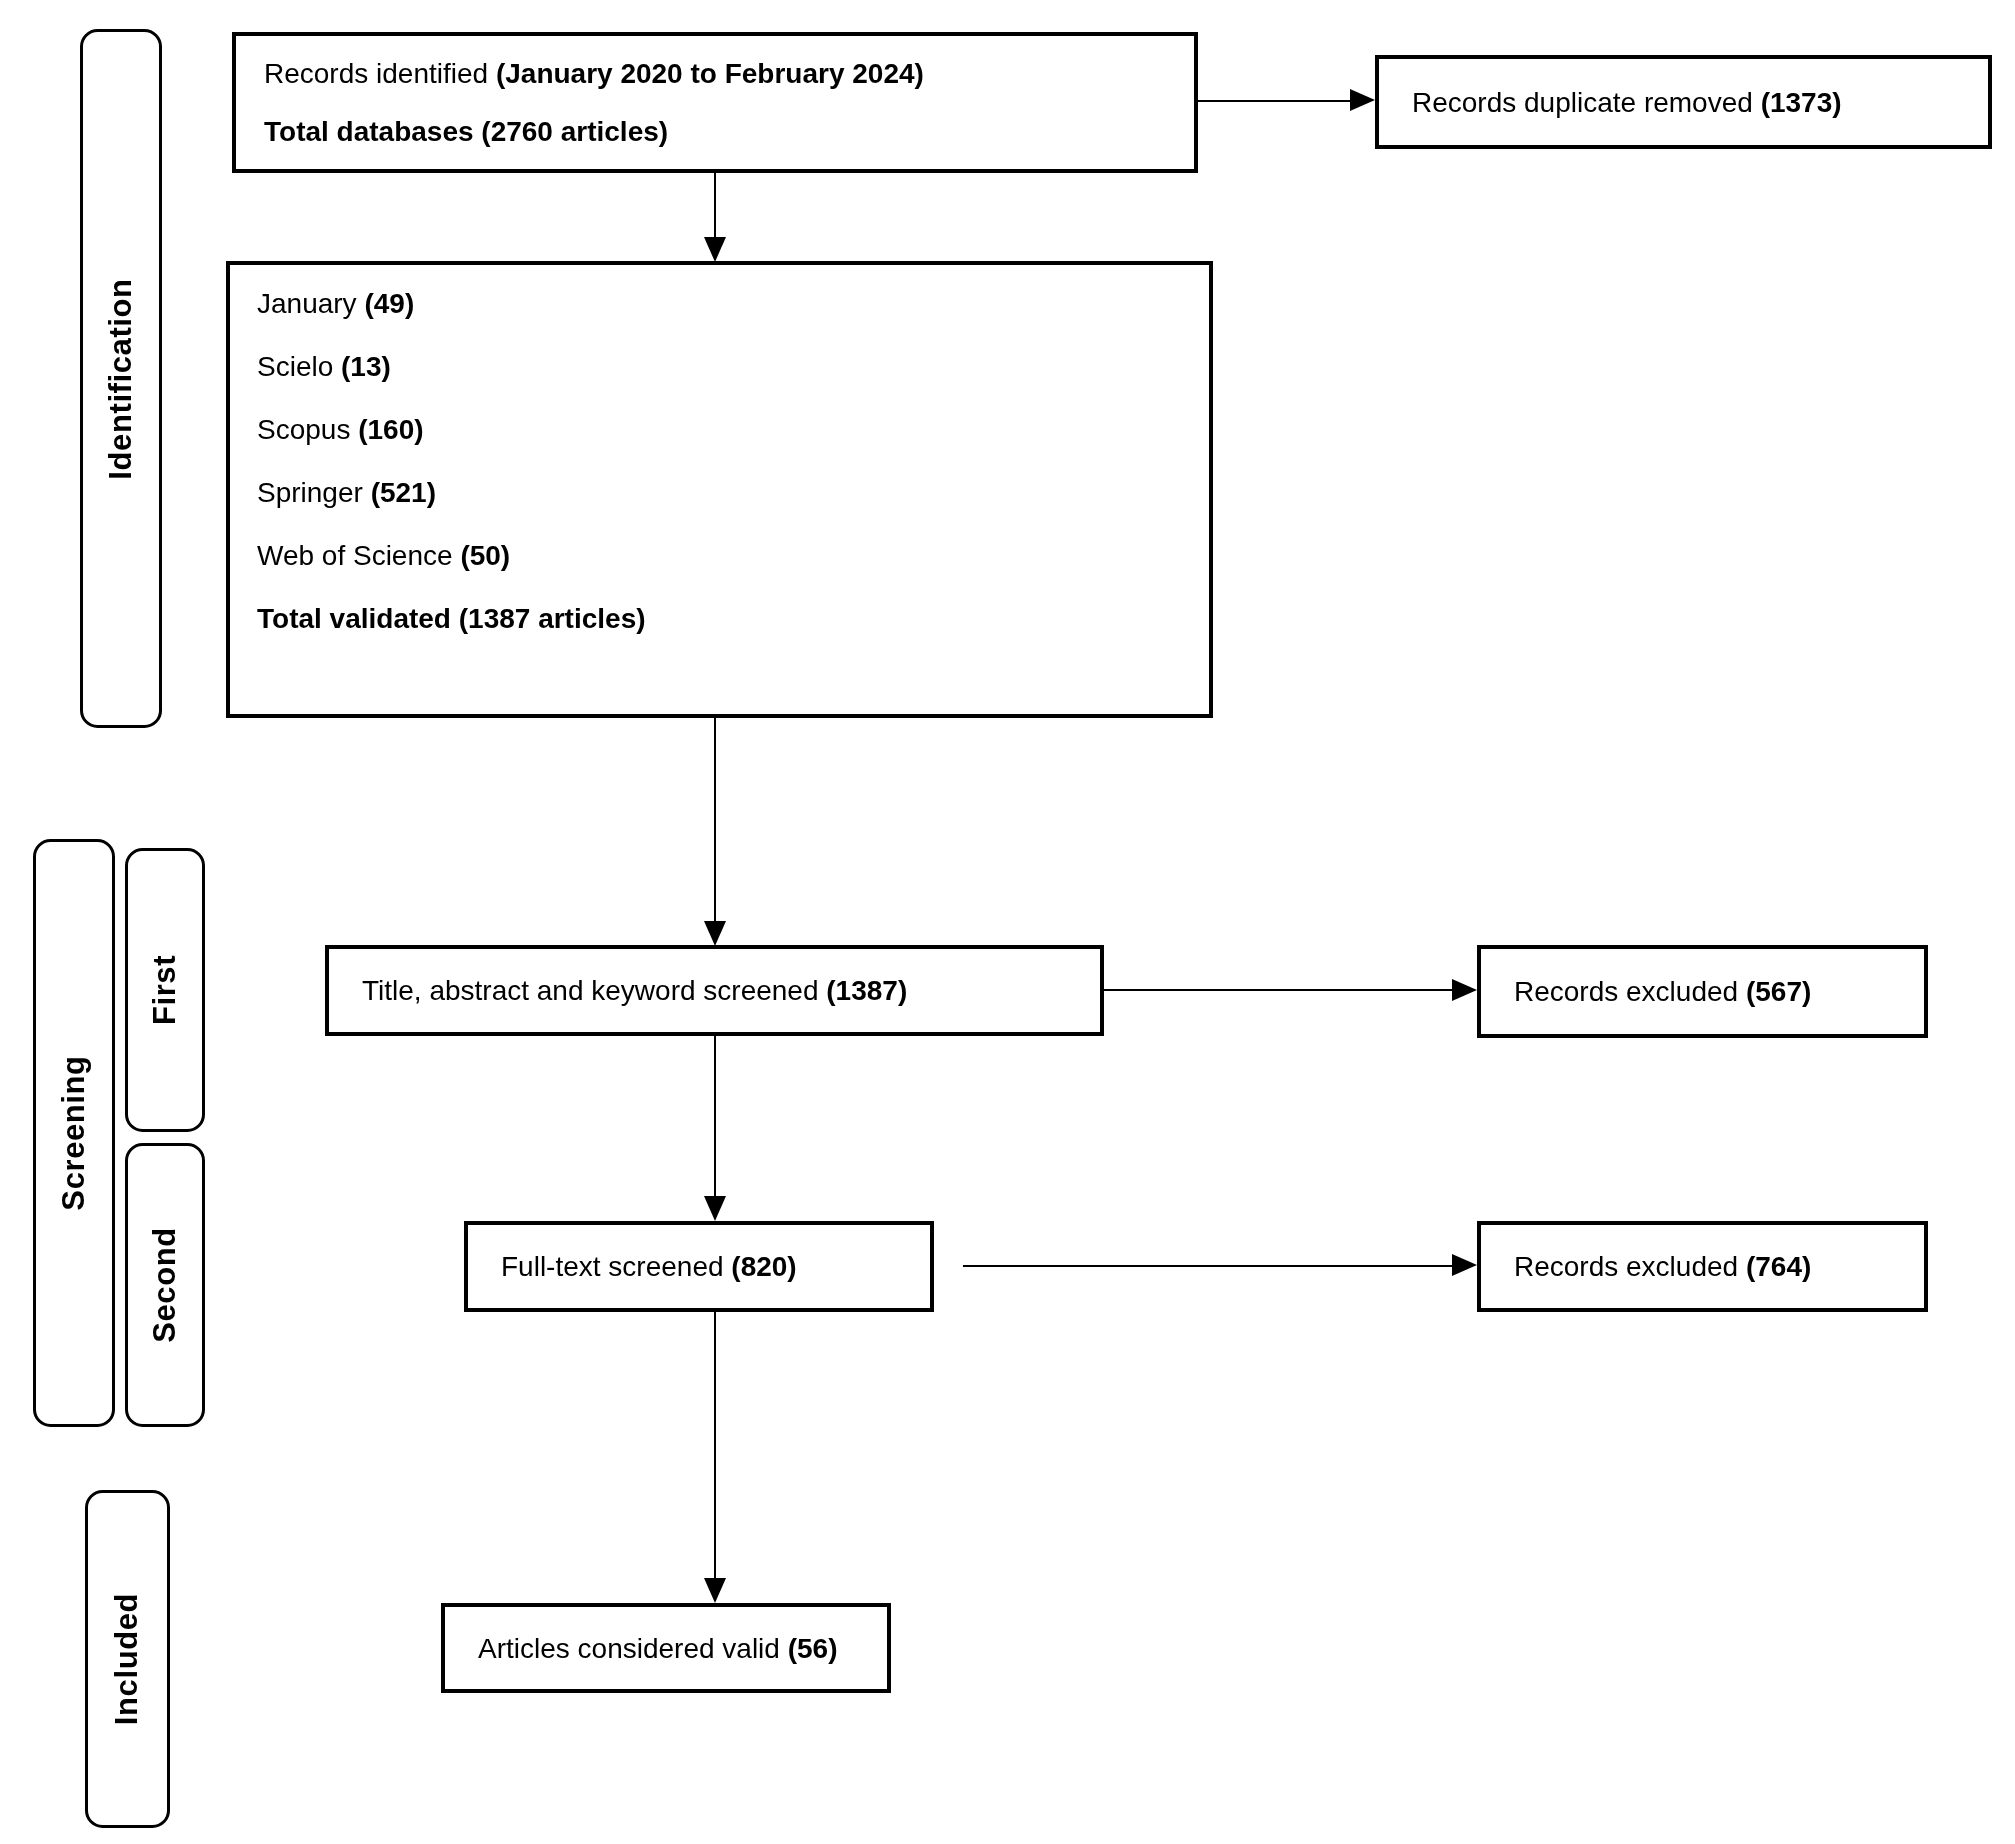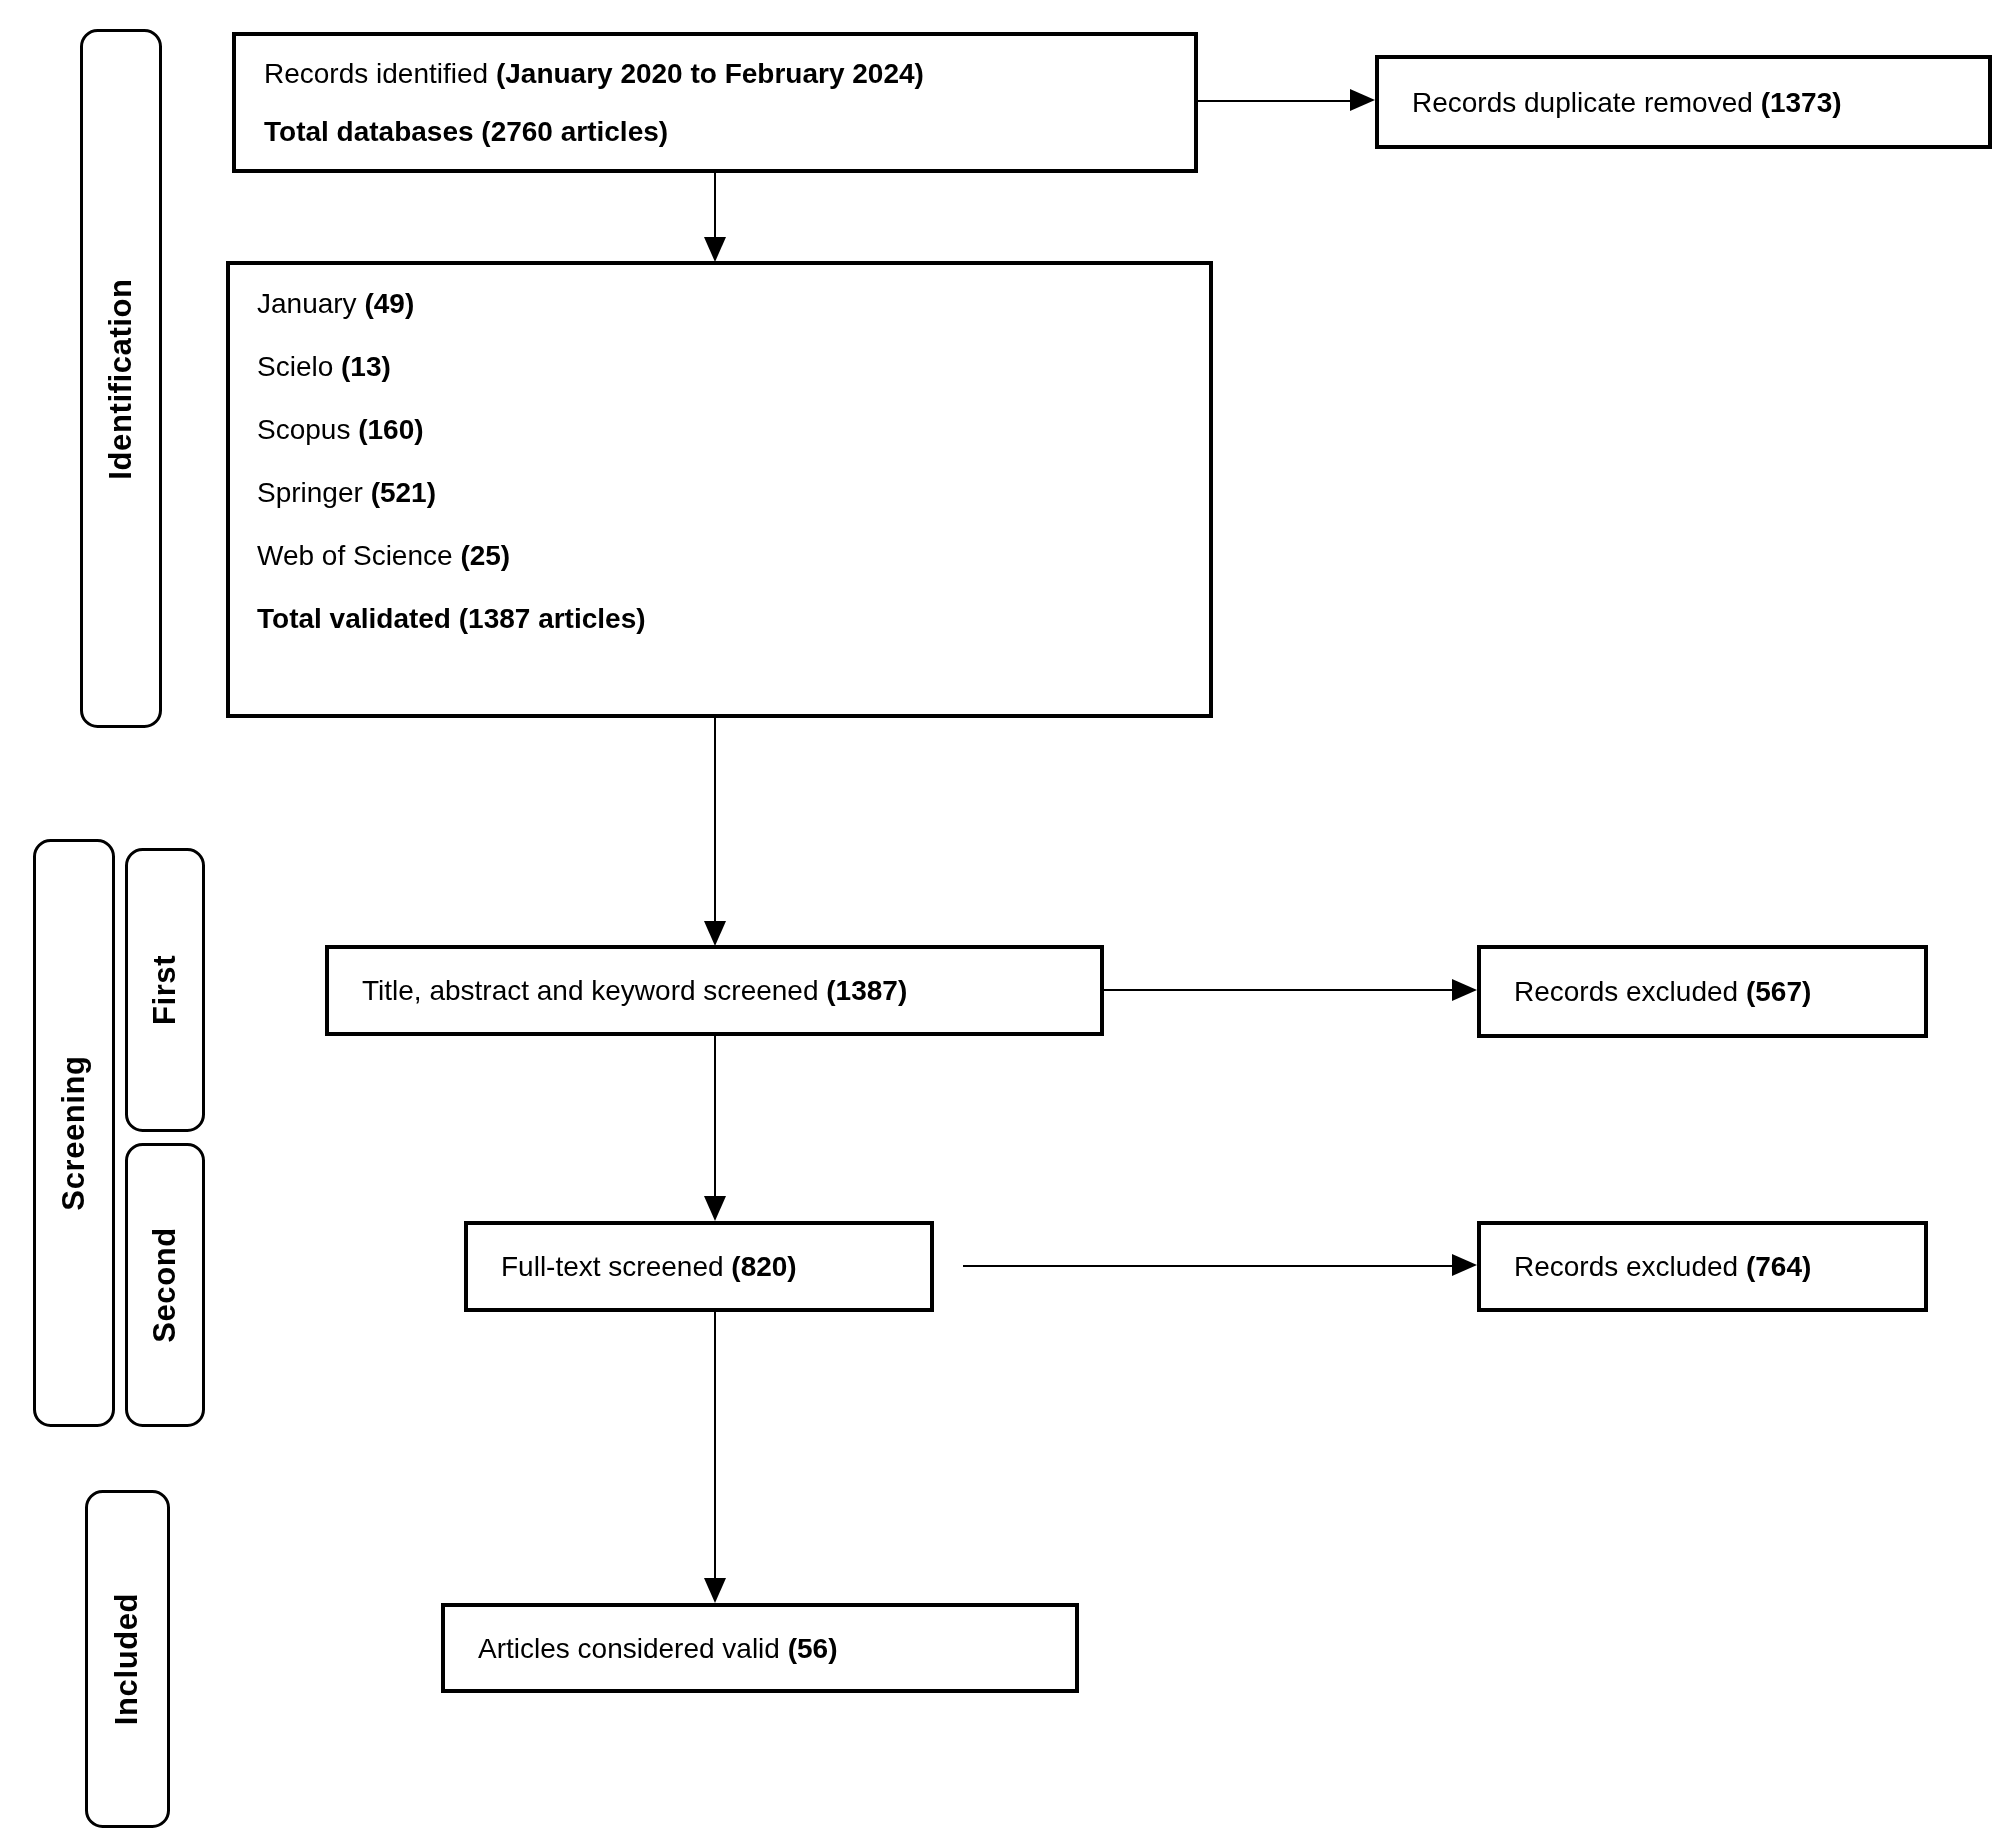--- a/index.html
+++ b/index.html
@@ -123,21 +123,21 @@
     <div class="db-row">
       <span>Scielo </span><span class="bold">(13)</span>
     </div>
     <div class="db-row">
       <span>Scopus </span><span class="bold">(160)</span>
     </div>
     <div class="db-row">
       <span>Springer </span><span class="bold">(521)</span>
     </div>
     <div class="db-row">
-      <span>Web of Science </span><span class="bold">(25)</span>
+      <span>Web of Science </span><span class="bold">(50)</span>
     </div>
     <div class="db-row bold">Total validated (1387 articles)</div>
   </div>
 
   <div class="box pad" style="left:325px; top:945px; width:779px; height:91px;">
     <div>
       <span>Title, abstract and keyword screened </span><span class="bold">(1387)</span>
     </div>
   </div>
 
@@ -152,21 +152,21 @@
       <span>Full-text screened </span><span class="bold">(820)</span>
     </div>
   </div>
 
   <div class="box pad" style="left:1477px; top:1221px; width:451px; height:91px;">
     <div>
       <span>Records excluded </span><span class="bold">(764)</span>
     </div>
   </div>
 
-  <div class="box pad" style="left:441px; top:1603px; width:638px; height:90px;">
+  <div class="box pad" style="left:441px; top:1603px; width:450px; height:90px;">
     <div>
       <span>Articles considered valid </span><span class="bold">(56)</span>
     </div>
   </div>
 
   <div class="hline" style="left:1198px; top:100px; width:153px;"></div>
   <div class="arrow-right" style="left:1350px; top:89px;"></div>
 
   <div class="vline" style="left:714px; top:173px; height:65px;"></div>
   <div class="arrow-down" style="left:704px; top:237px;"></div>

